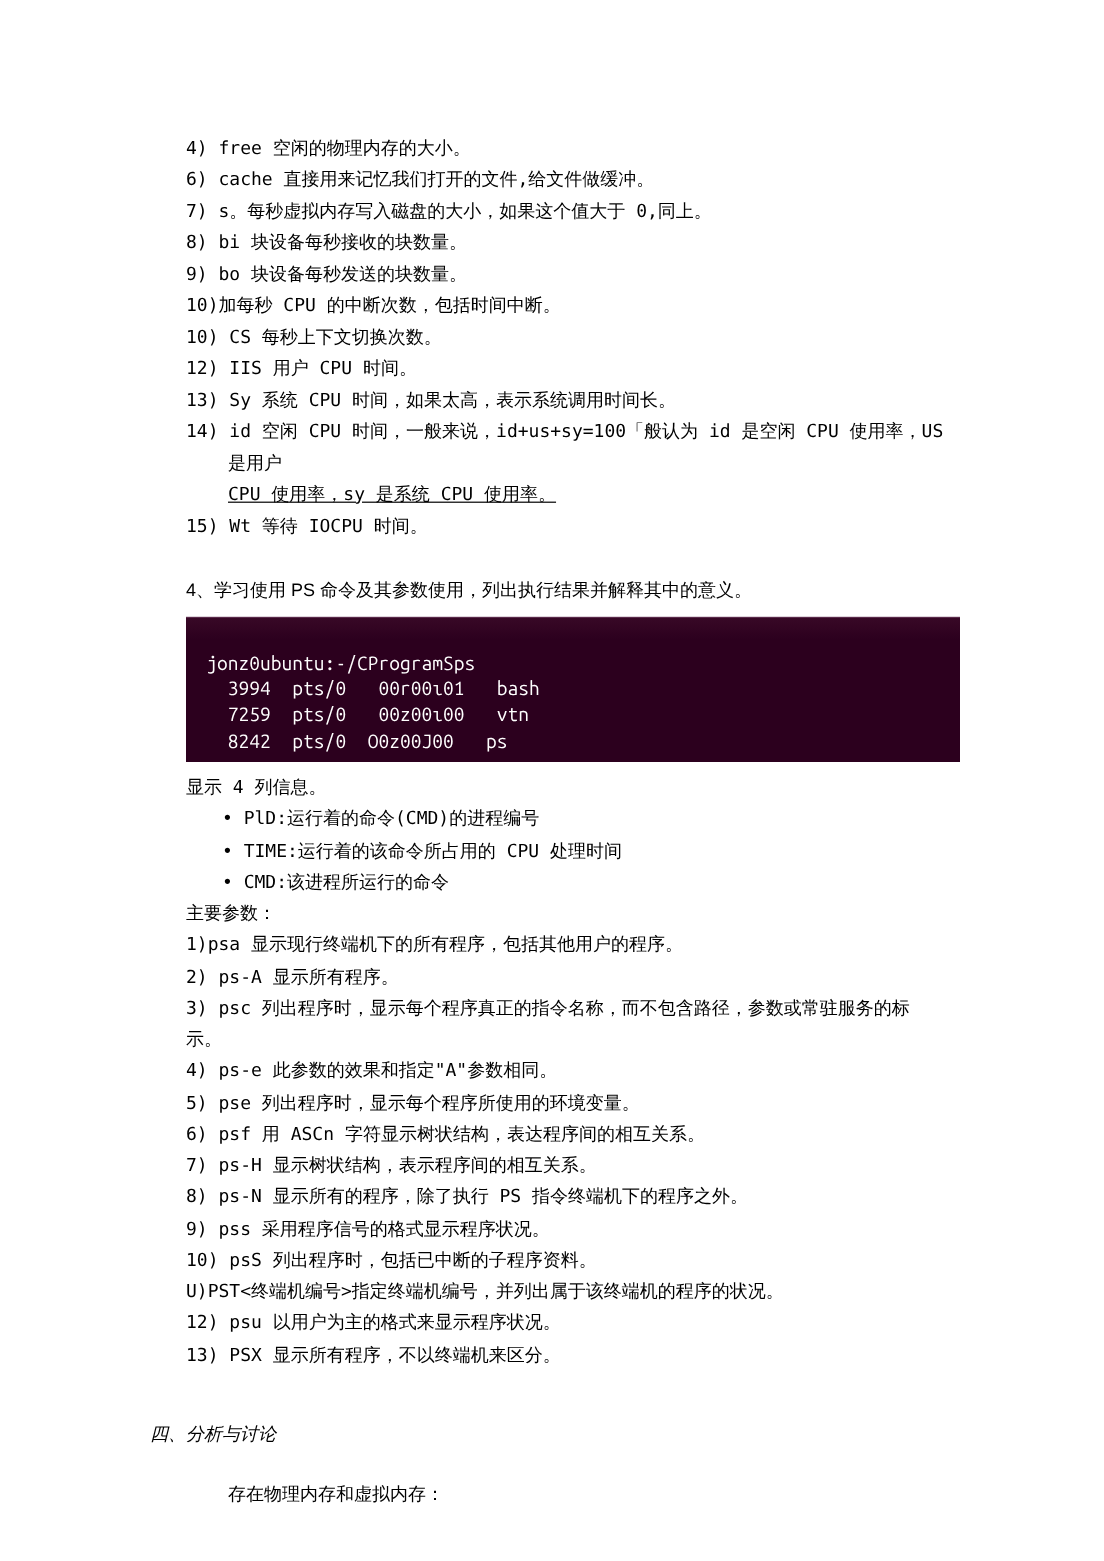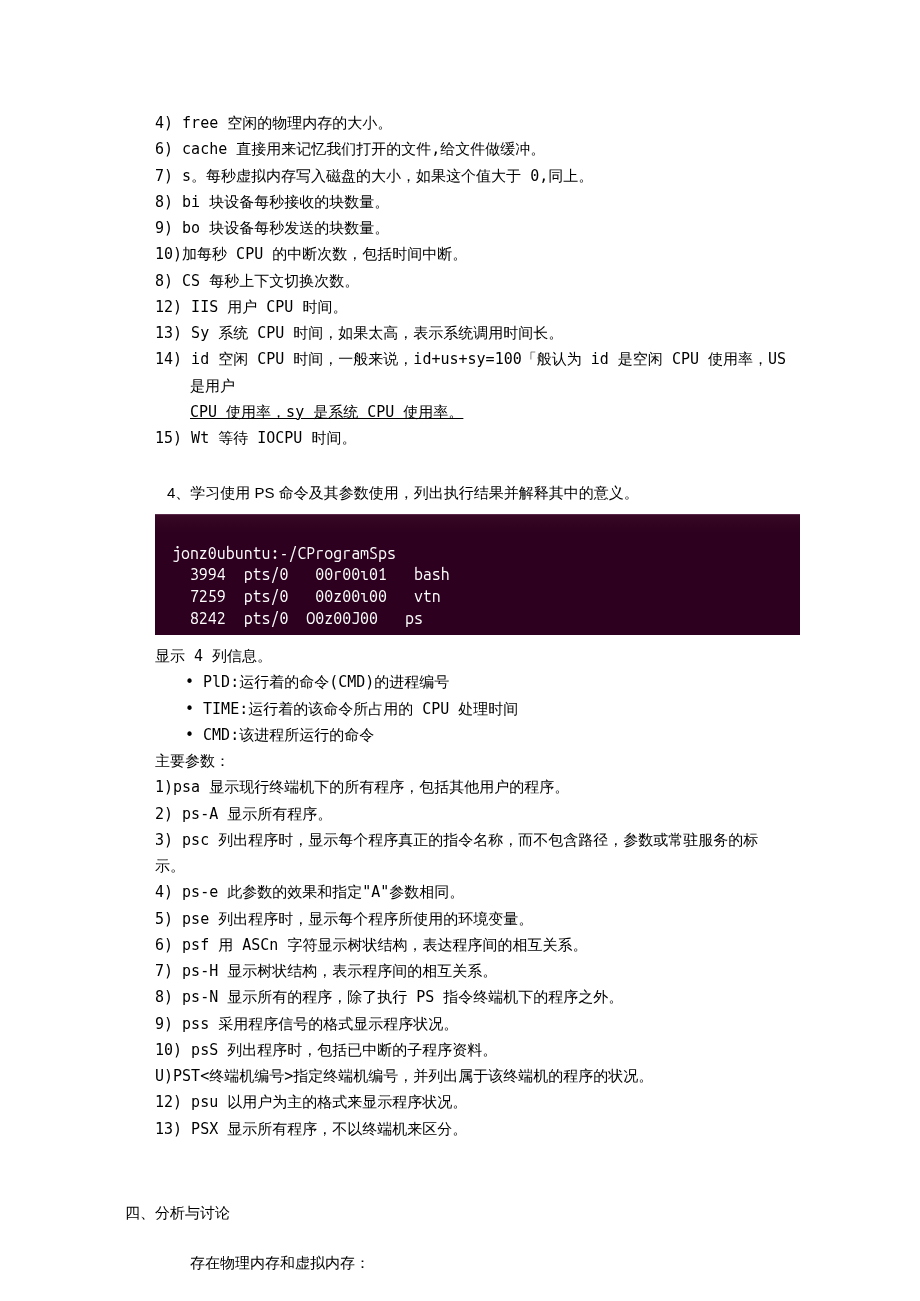--- a/index.html
+++ b/index.html
@@ -29,21 +29,20 @@
   }
   .mono {
     font-family: "SimSun", "NSimSun", monospace;
   }
   .section-title {
     font-family: "Microsoft YaHei", "SimHei", sans-serif;
     font-size: 15px;
     margin-top: 28px;
     margin-bottom: 8px;
     line-height: 1.8;
-    margin-left: 12px;
   }
   .terminal {
     background: #2c001e;
     background: linear-gradient(#380826, #2c001e 15%, #2c001e);
     color: #ffffff;
     font-family: "Ubuntu Mono", "Consolas", monospace;
     font-size: 16px;
     padding: 6px 8px 6px 8px;
     margin: 4px 0 8px 0;
     line-height: 1.35;
@@ -54,43 +53,44 @@
   .paragraph {
     line-height: 1.75;
     margin: 0;
   }
   .bullet {
     line-height: 1.75;
     padding-left: 30px;
     margin: 0;
   }
   .conclusion-heading {
-    margin-top: 58px;
+    margin-top: 40px;
     line-height: 1.75;
     margin-left: -30px;
+    font-style: italic;
   }
   .conclusion-body {
     margin-top: 24px;
     padding-left: 35px;
     line-height: 1.75;
   }
 </style>
 </head>
 <body>
 
 <div class="page">
 
   <div>
     <p class="list-item mono">4)  free 空闲的物理内存的大小。</p>
     <p class="list-item mono">6)  cache 直接用来记忆我们打开的文件,给文件做缓冲。</p>
     <p class="list-item mono">7)  s。每秒虚拟内存写入磁盘的大小，如果这个值大于 0,同上。</p>
     <p class="list-item mono">8)  bi 块设备每秒接收的块数量。</p>
     <p class="list-item mono">9)  bo 块设备每秒发送的块数量。</p>
     <p class="list-item mono">10)加每秒 CPU 的中断次数，包括时间中断。</p>
-    <p class="list-item mono">8)  CS 每秒上下文切换次数。</p>
+    <p class="list-item mono">10)  CS 每秒上下文切换次数。</p>
     <p class="list-item mono">12)  IIS 用户 CPU 时间。</p>
     <p class="list-item mono">13)  Sy 系统 CPU 时间，如果太高，表示系统调用时间长。</p>
     <p class="list-item mono">14)  id 空闲 CPU 时间，一般来说，id+us+sy=100「般认为 id 是空闲 CPU 使用率，US 是用户</p>
     <p class="list-item-sub mono">CPU 使用率，sy 是系统 CPU 使用率。</p>
     <p class="list-item mono">15)  Wt 等待 IOCPU 时间。</p>
   </div>
 
   <div class="section-title">4、学习使用 PS 命令及其参数使用，列出执行结果并解释其中的意义。</div>
 
   <div class="terminal">

